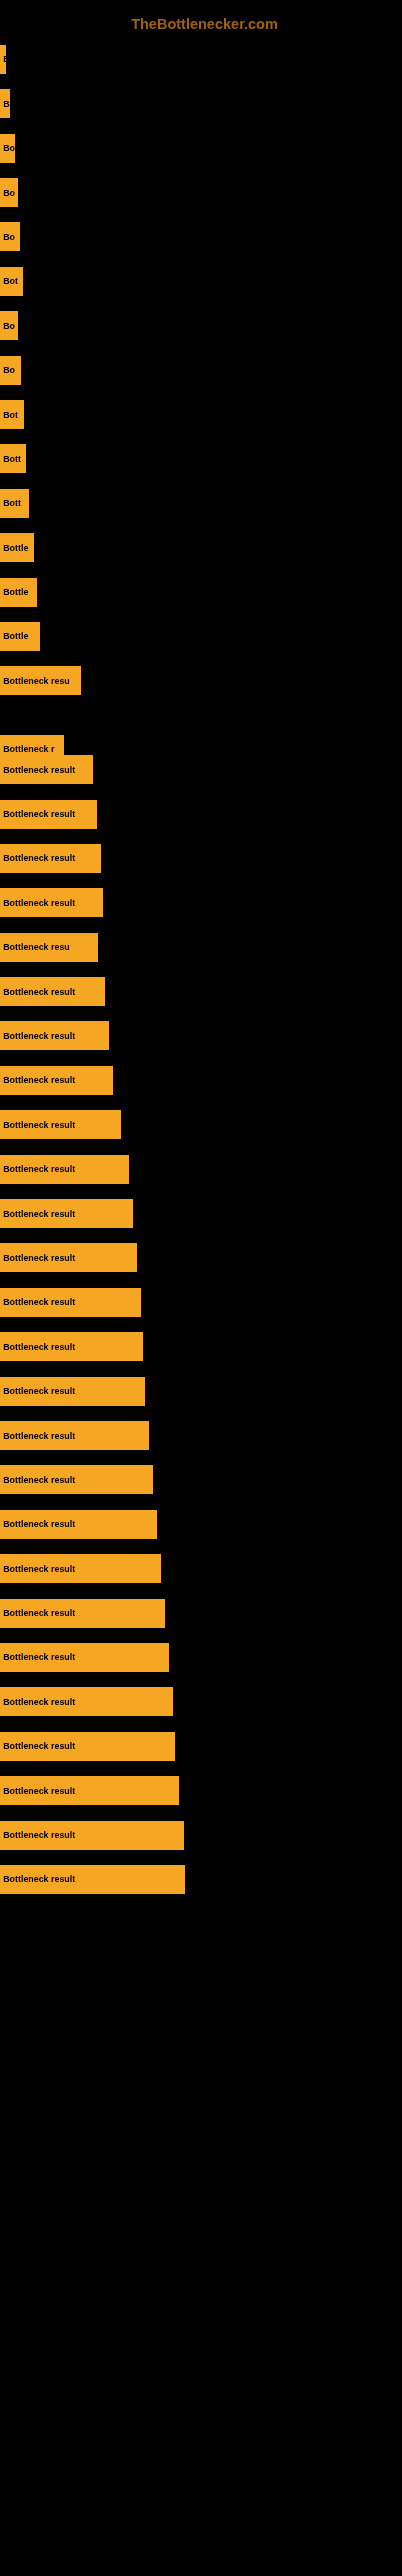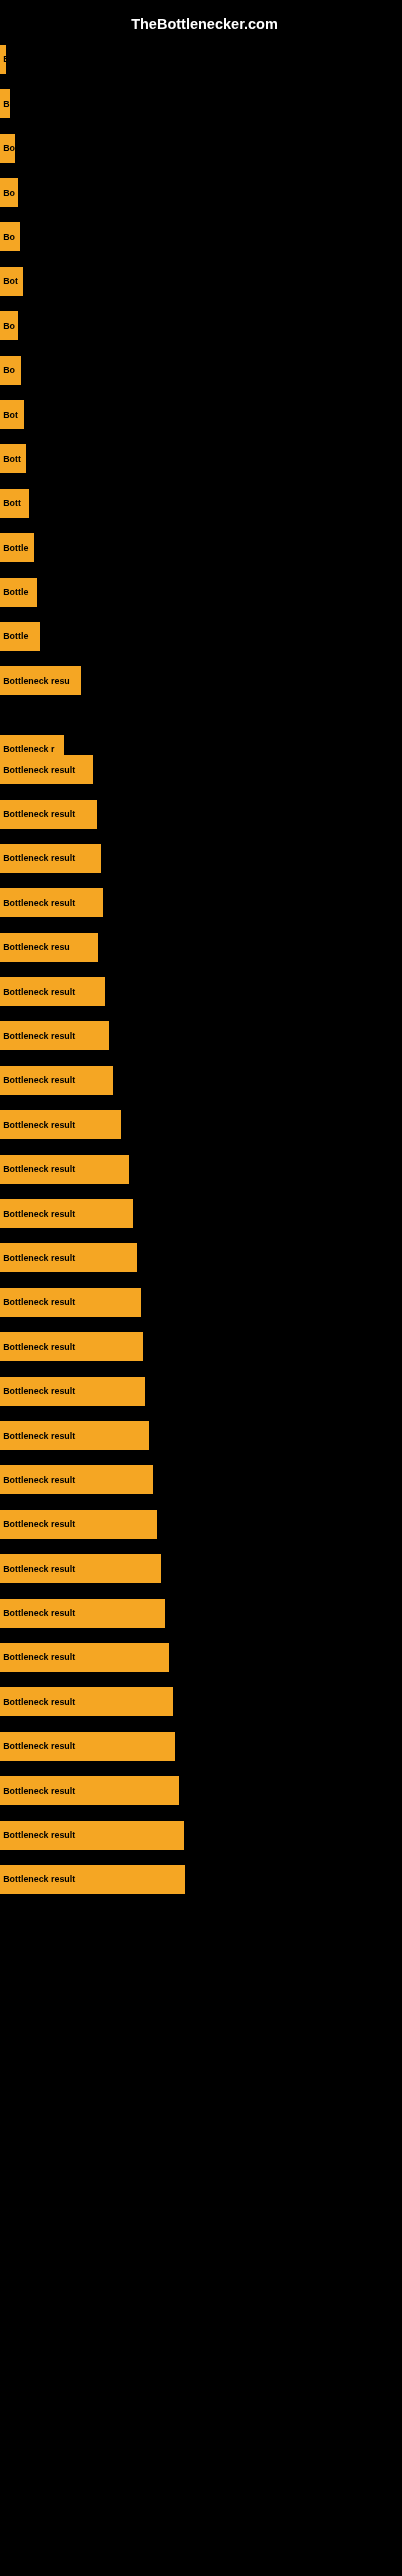--- a/index.html
+++ b/index.html
@@ -7,21 +7,21 @@
       padding: 0;
       box-sizing: border-box;
     }
     body {
       background-color: #000;
       width: 403px;
       font-family: Arial, sans-serif;
     }
     .header {
       text-align: center;
-      color: #ffffff;
+      color: #a16207;
       font-size: 14.5px;
       padding: 8px 0 4px 6px;
       font-weight: bold;
     }
     .chart-container {
       background-color: #000;
       padding: 8px 0;
       width: 403px;
     }
     .bar-row {

